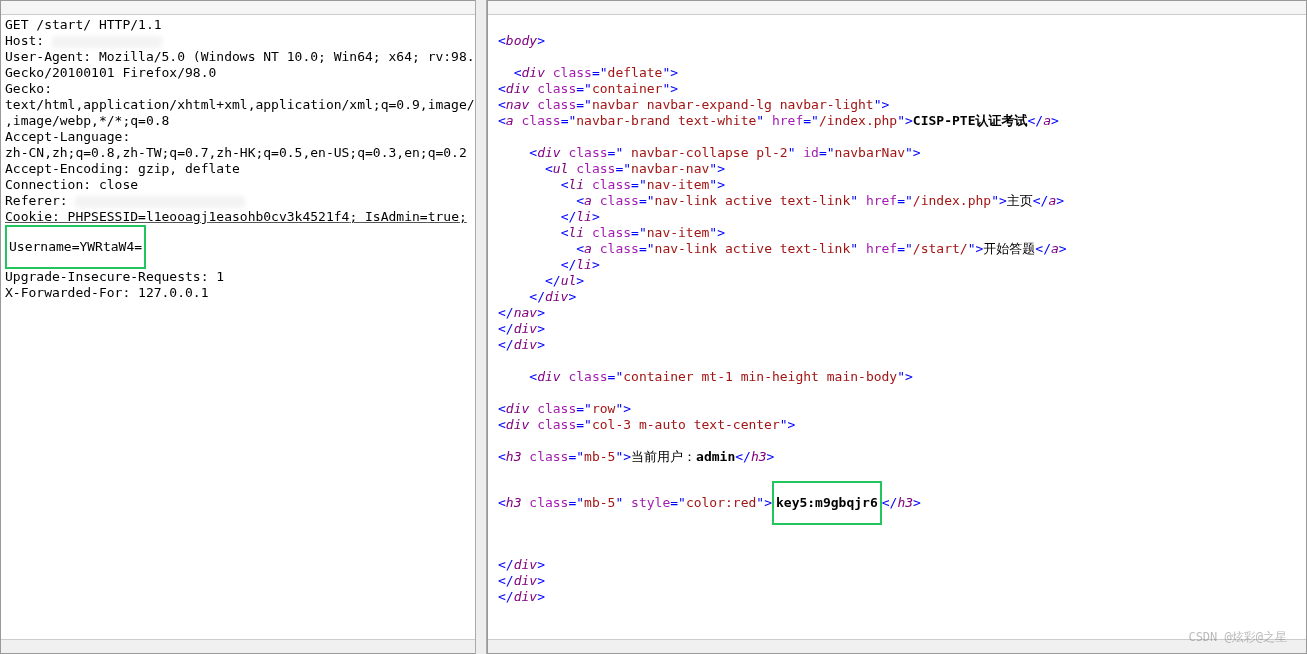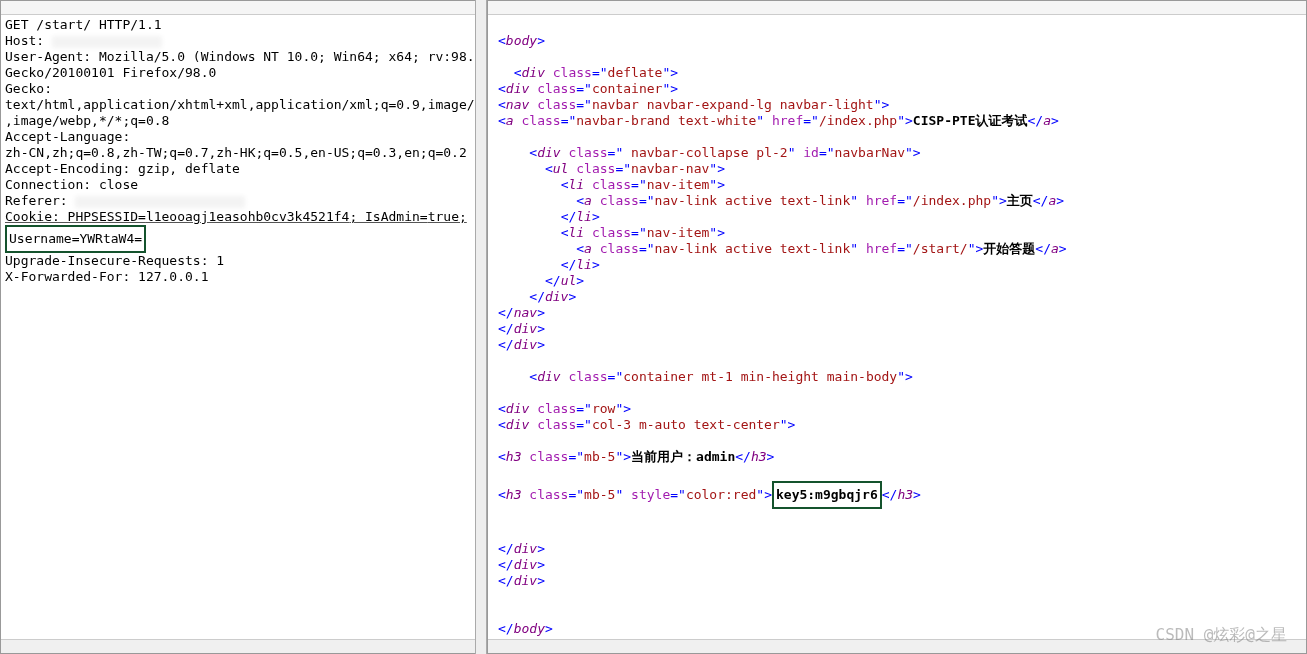--- a/index.html
+++ b/index.html
@@ -60,38 +60,38 @@
   .blur {
     background: #f3f3f3;
     filter: blur(2px);
     display: inline-block;
     height: 12px;
     vertical-align: middle;
     border-radius: 2px;
   }
   .cookie-line { text-decoration: underline; text-decoration-color: #555; }
   .redbox {
-    border: 2px solid #14532d;
-    padding: 4px 2px;
+    border: 2px solid #22c55e;
+    padding: 12px 2px;
     display: inline-block;
     line-height: 16px;
   }
   
   .t { color: #800080; font-style: italic; }   
   .b { color: #0000ff; }   
   .a { color: #a21caf; }   
   .v { color: #a31515; }   
-  .x { color: #000; font-weight: bold; }      
+  .x { color: #000; }      
   .bold { font-weight: bold; }
   .watermark {
     position: absolute;
     right: 20px;
     bottom: 8px;
     color: rgba(120,120,120,0.5);
-    font-size: 16px;
+    font-size: 12px;
     pointer-events: none;
   }
   .right-content { padding-left: 10px; }
   .nowrap { white-space: pre; }
 </style>
 </head>
 <body>
 
 <div class="workspace">
 

